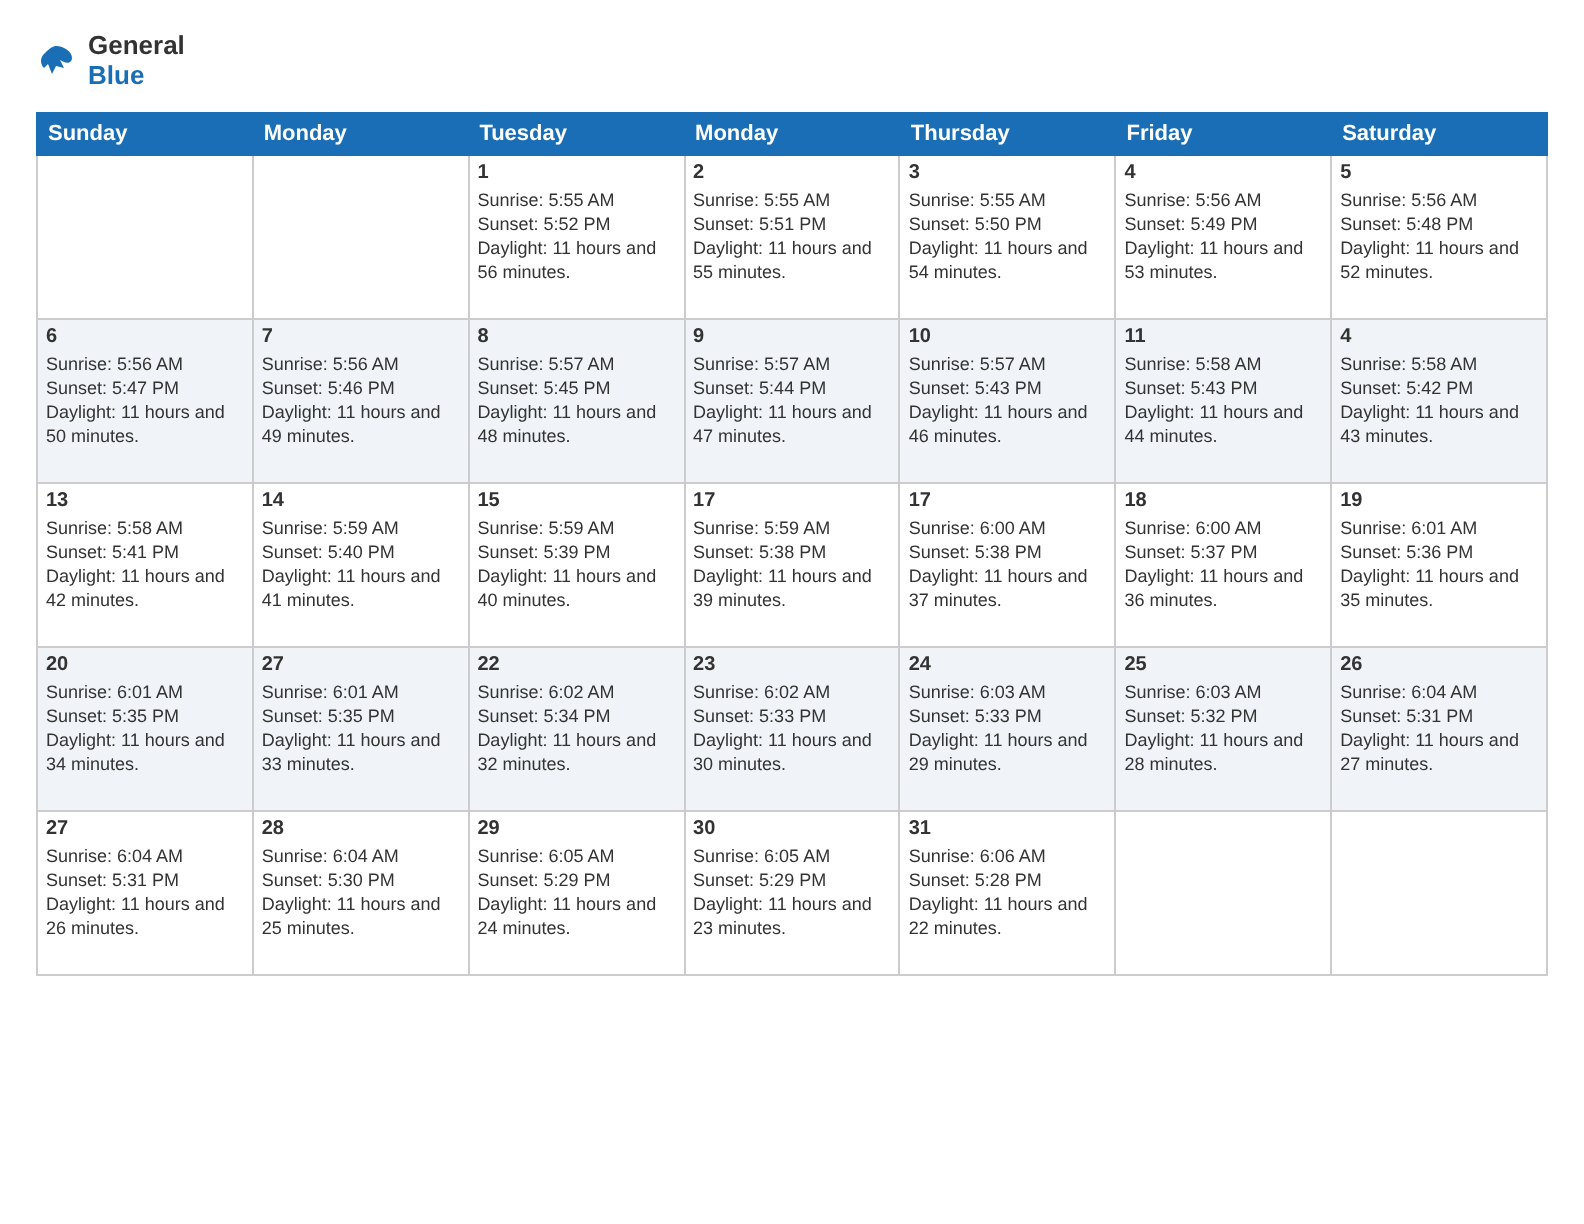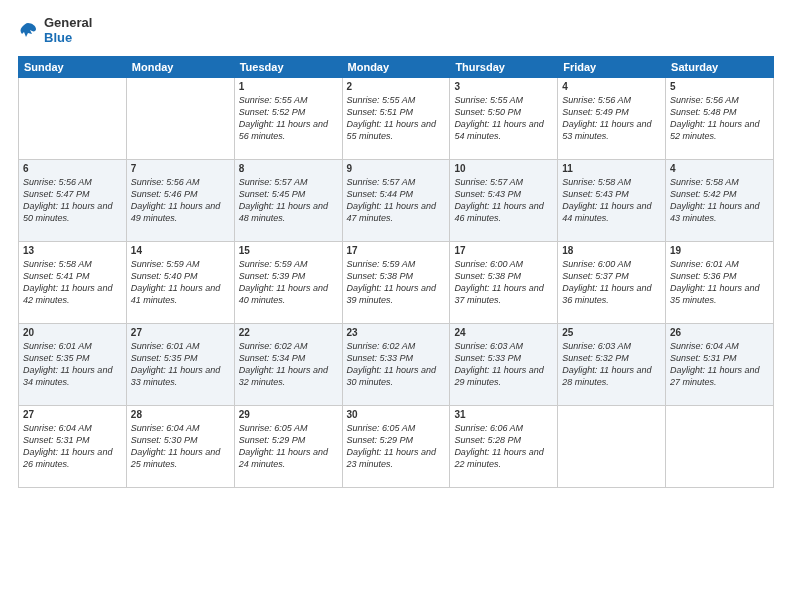--- a/index.html
+++ b/index.html
@@ -70,21 +70,20 @@
     }
     .day-num {
       font-size: 10px;
       font-weight: bold;
       display: block;
       margin-bottom: 2px;
     }
     .cell-content {
       font-size: 9px;
       line-height: 1.35;
-      font-style: italic;
     }
   </style>
 </head>
 <body>
 
 <div class="page">
   <div class="header">
     <div class="logo">
     <svg width="20" height="20" viewBox="0 0 20 20">
       <path d="M10 2 C14 2, 18 5, 18 8 C18 10, 16 11, 14 10 L12 9 L14 13 L10 12 L8 16 L6 11 L4 13 C2 11, 2 8, 4 6 C6 4, 8 2, 10 2Z" fill="#1a6eb5"></path>

